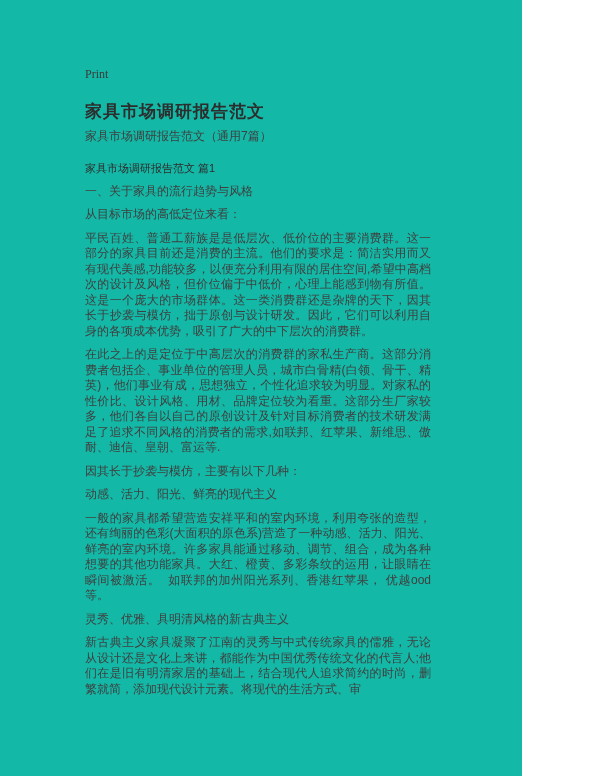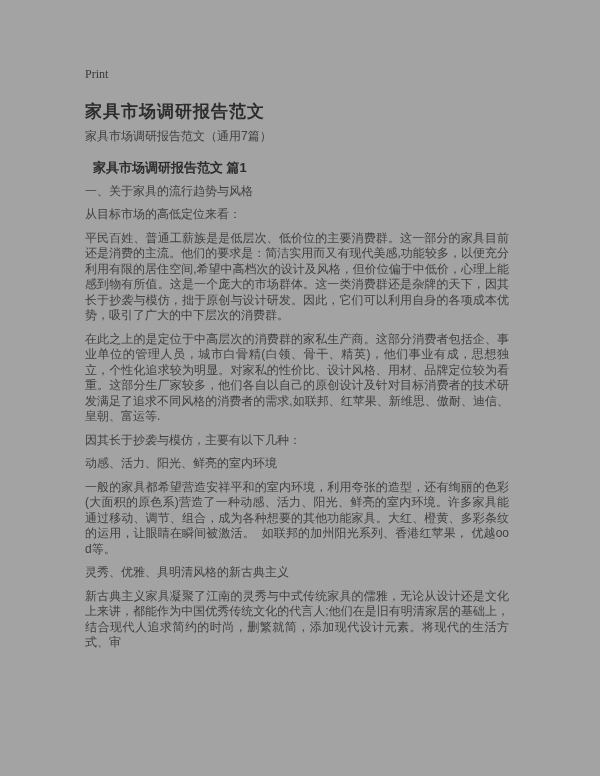--- a/index.html
+++ b/index.html
@@ -6,24 +6,24 @@
   html, body { margin: 0; padding: 0; }
   body {
     width: 600px;
     height: 776px;
     background: #ffffff;
     font-family: "Liberation Sans", sans-serif;
     color: #3f3f3f;
     overflow: hidden;
   }
   .page {
-    width: 600px;
+    width: 522px;
     height: 776px;
     padding: 64px 82px 0 85px;
-    background: #a3a3a3;
+    background: #14b8a6;
   }
   .print-link {
     display: inline-block;
     font-family: "Liberation Serif", serif;
     font-size: 12px;
     color: #3a3a3a;
     text-decoration: none;
     margin: 0 0 2px 0;
     cursor: pointer;
   }
@@ -34,24 +34,24 @@
     text-align: left;
     margin: 16px 0 0 0;
     letter-spacing: 1px;
   }
   .subtitle {
     font-size: 12px;
     margin: 6px 0 0 0;
     line-height: 15.5px;
   }
   .section-heading {
-    font-size: 13px;
-    font-weight: bold;
+    font-size: 11px;
+    font-weight: normal;
     color: #2d2d2d;
-    margin: 15px 0 0 8px;
+    margin: 15px 0 0 0;
     line-height: 16px;
   }
   .body-para {
     font-size: 12px;
     line-height: 15.5px;
     margin: 8px 9px 0 0;
     text-align: justify;
     word-break: break-all;
     white-space: pre-wrap;
   }
@@ -74,21 +74,21 @@
 
   <p class="body-para">从目标市场的高低定位来看：</p>
 
   <p class="body-para">平民百姓、普通工薪族是是低层次、低价位的主要消费群。这一部分的家具目前还是消费的主流。他们的要求是：简洁实用而又有现代美感,功能较多，以便充分利用有限的居住空间,希望中高档次的设计及风格，但价位偏于中低价，心理上能感到物有所值。这是一个庞大的市场群体。这一类消费群还是杂牌的天下，因其长于抄袭与模仿，拙于原创与设计研发。因此，它们可以利用自身的各项成本优势，吸引了广大的中下层次的消费群。</p>
 
   <p class="body-para">在此之上的是定位于中高层次的消费群的家私生产商。这部分消费者包括企、事业单位的管理人员，城市白骨精(白领、骨干、精英)，他们事业有成，思想独立，个性化追求较为明显。对家私的性价比、设计风格、用材、品牌定位较为看重。这部分生厂家较多，他们各自以自己的原创设计及针对目标消费者的技术研发满足了追求不同风格的消费者的需求,如联邦、红苹果、新维思、傲耐、迪信、皇朝、富运等.</p>
 
 
   <p class="body-para">因其长于抄袭与模仿，主要有以下几种：</p>
 
-  <p class="body-para">动感、活力、阳光、鲜亮的室内环境</p>
+  <p class="body-para">动感、活力、阳光、鲜亮的现代主义</p>
 
   <p class="body-para">一般的家具都希望营造安祥平和的室内环境，利用夸张的造型，还有绚丽的色彩(大面积的原色系)营造了一种动感、活力、阳光、鲜亮的室内环境。许多家具能通过移动、调节、组合，成为各种想要的其他功能家具。大红、橙黄、多彩条纹的运用，让眼睛在瞬间被激活。  如联邦的加州阳光系列、香港红苹果， 优越ood等。</p>
 
   <p class="body-para">灵秀、优雅、具明清风格的新古典主义</p>
 
   <p class="body-para">新古典主义家具凝聚了江南的灵秀与中式传统家具的儒雅，无论从设计还是文化上来讲，都能作为中国优秀传统文化的代言人;他们在是旧有明清家居的基础上，结合现代人追求简约的时尚，删繁就简，添加现代设计元素。将现代的生活方式、审</p>
 
 </div>
 
 </body></html>

